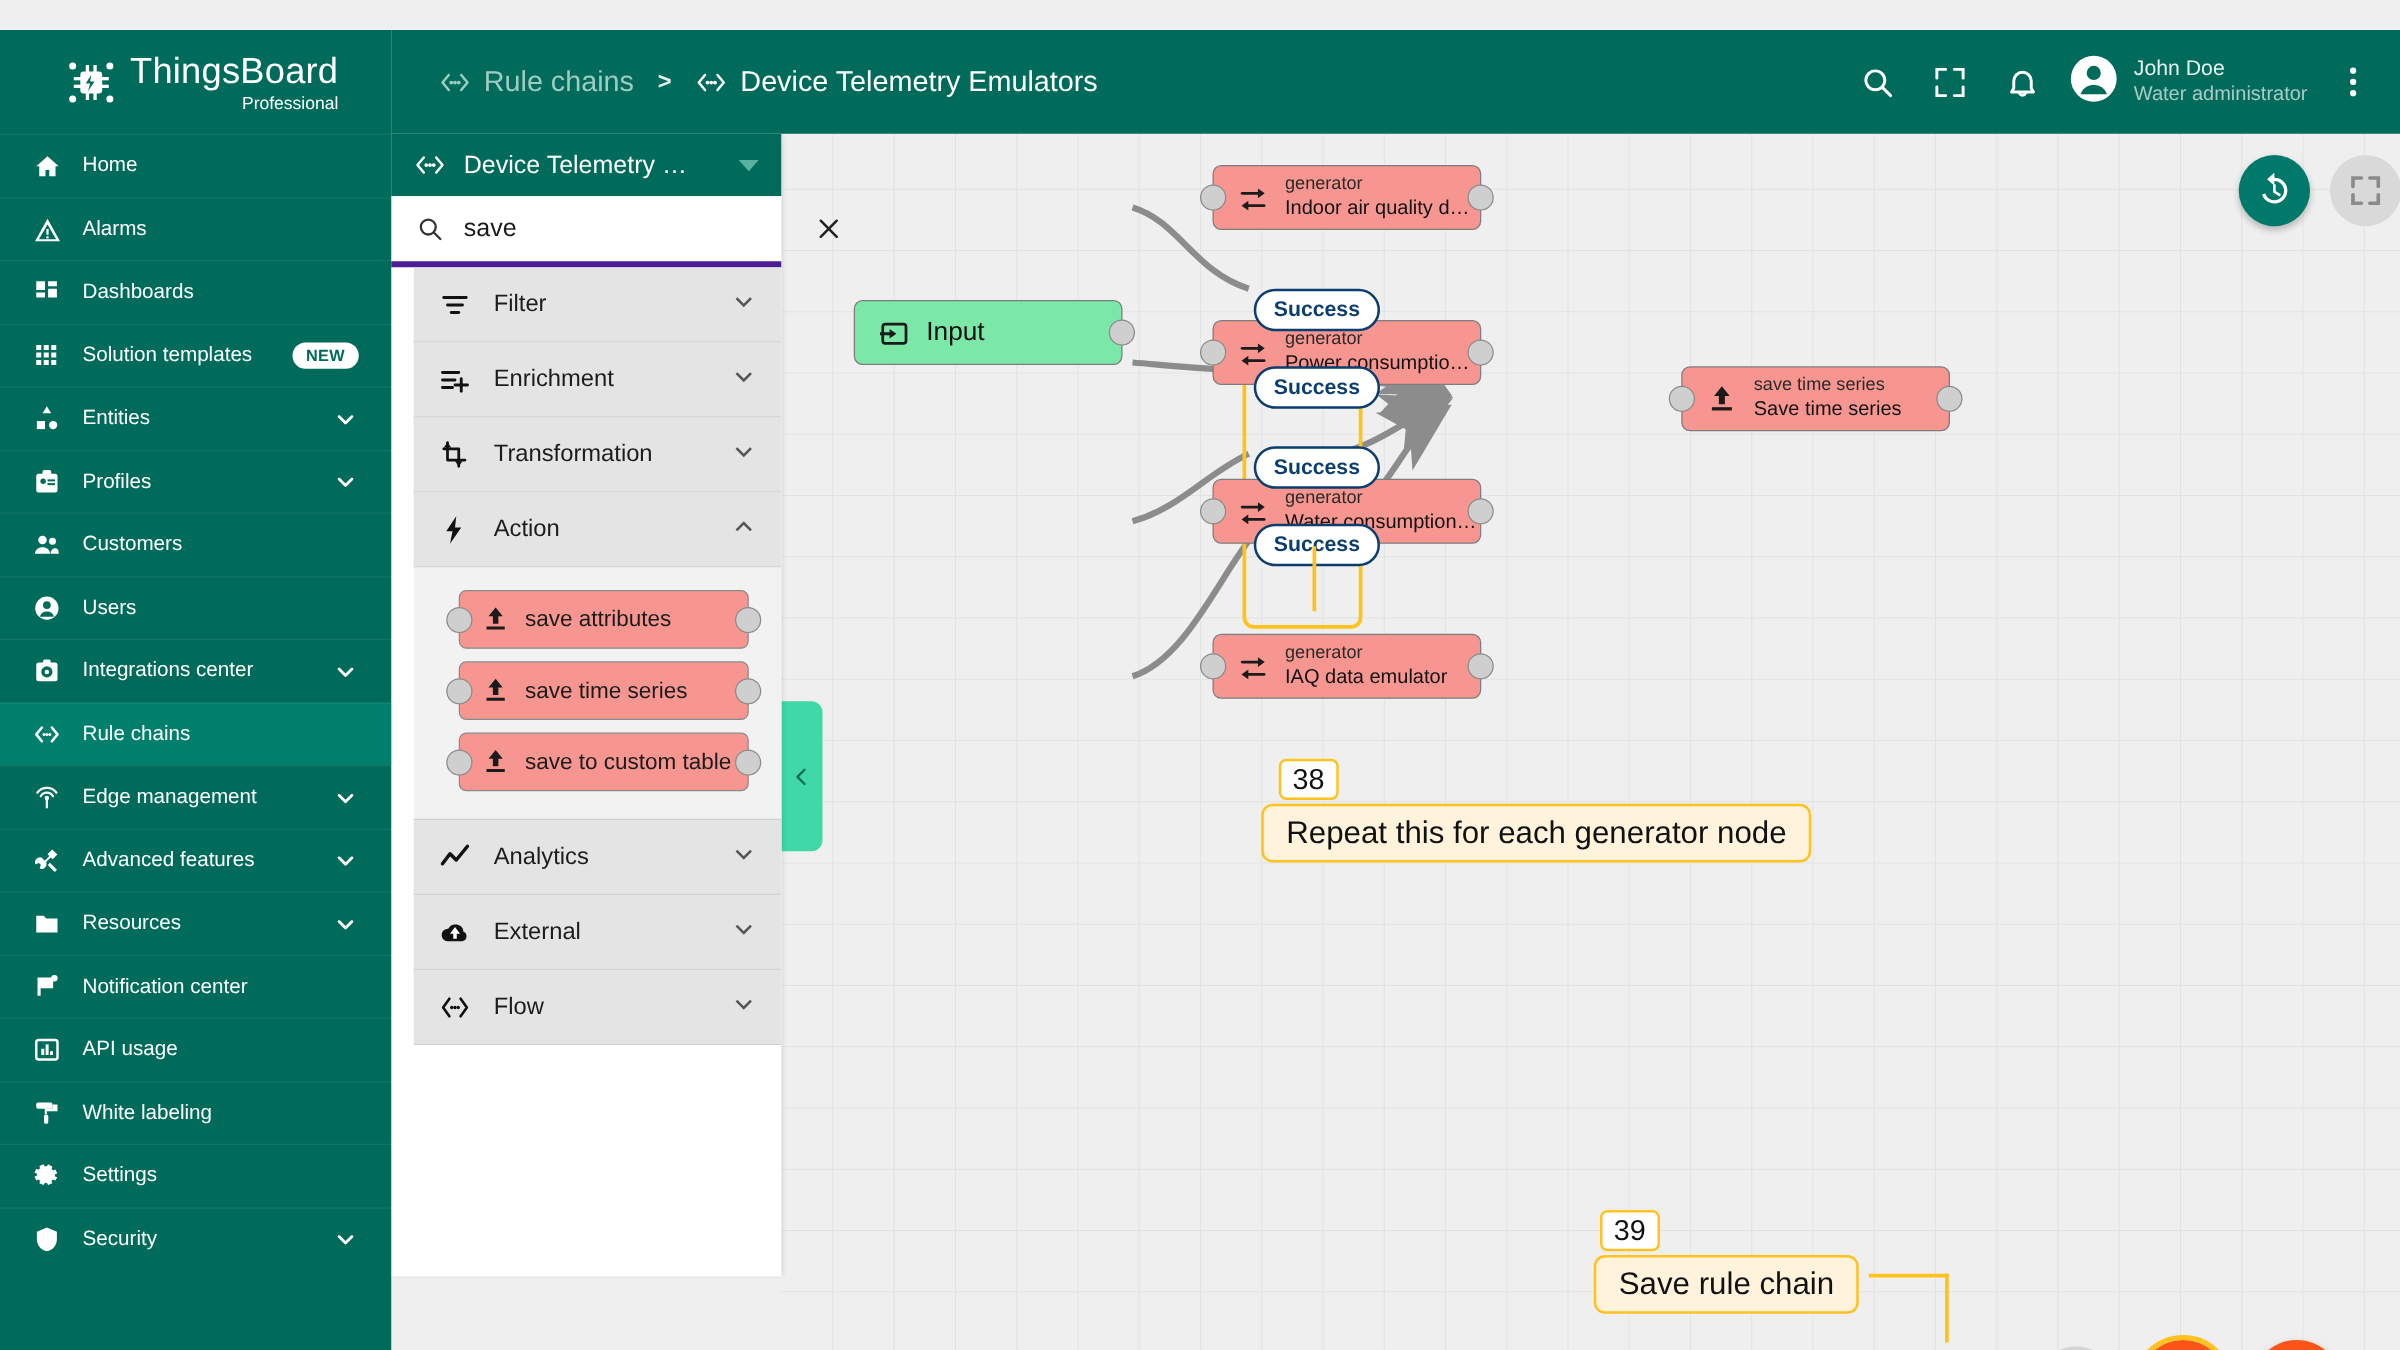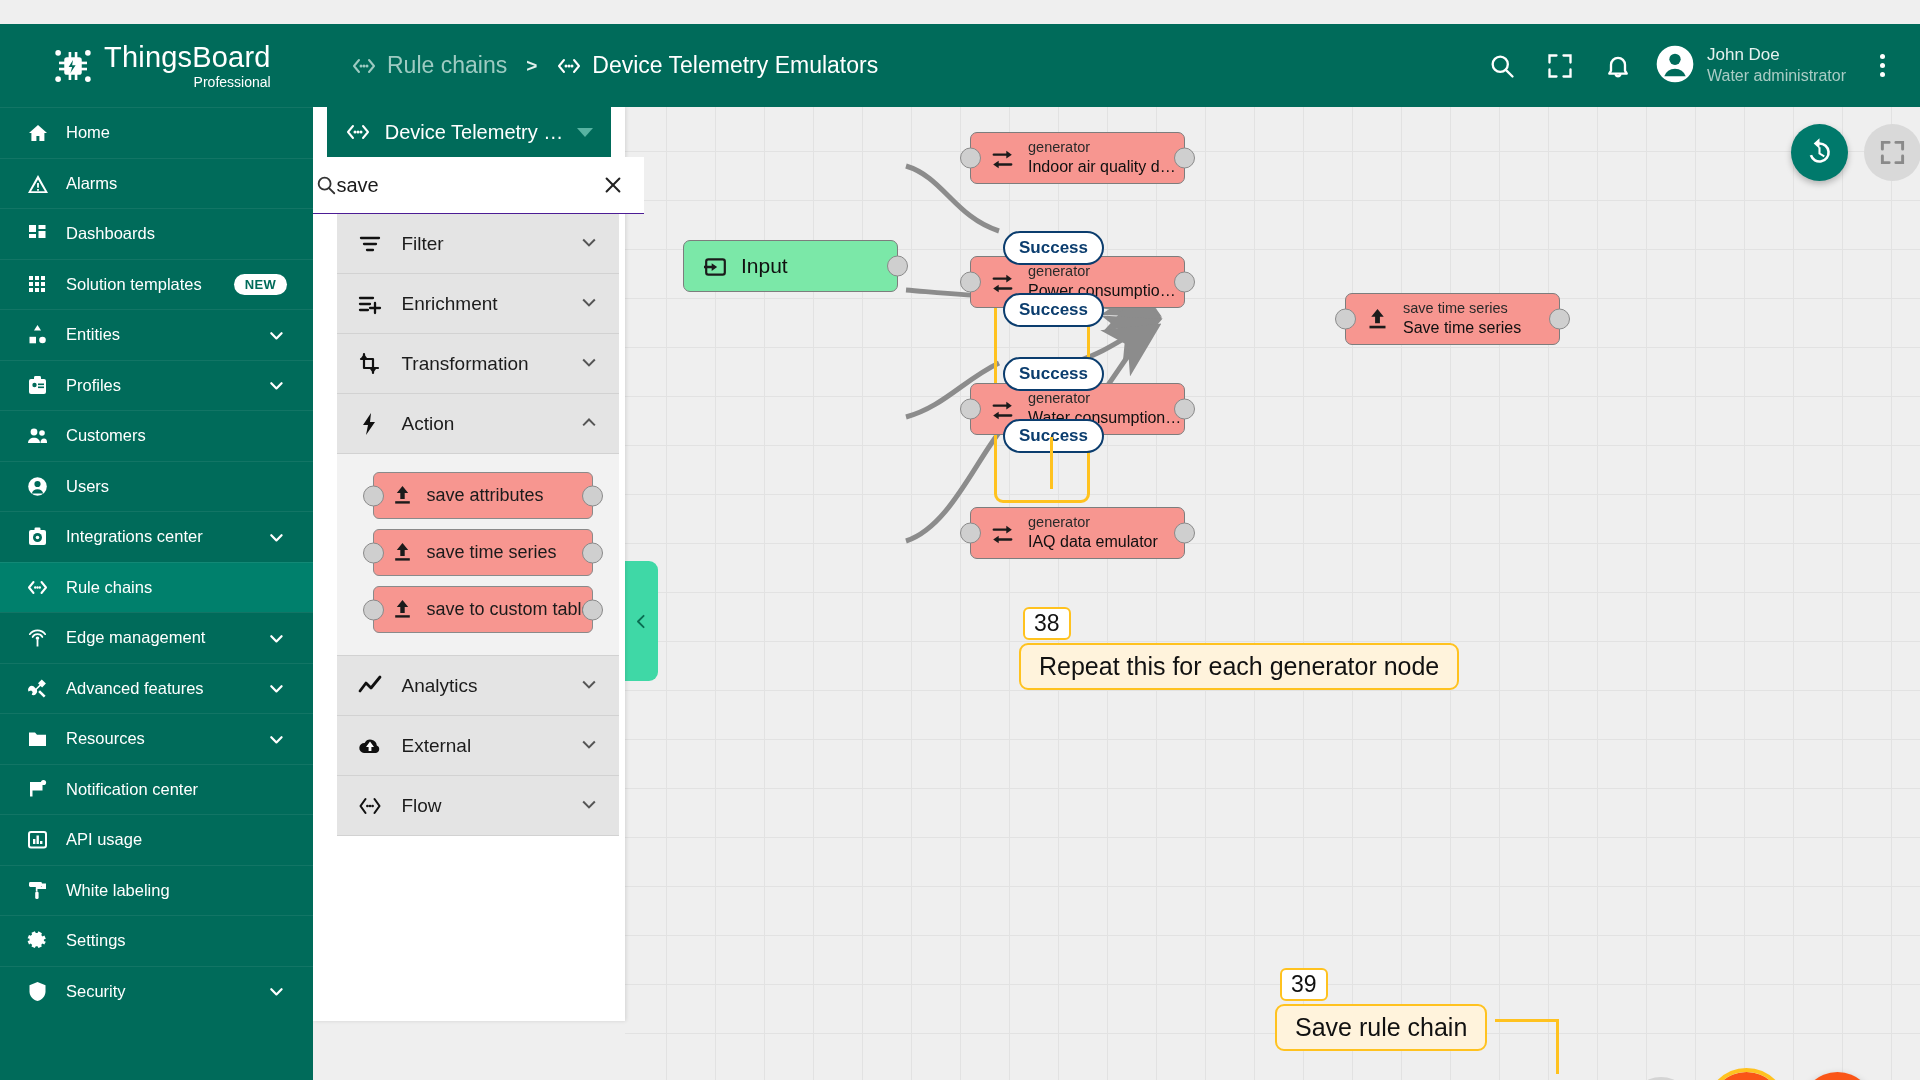--- a/index.html
+++ b/index.html
@@ -81,34 +81,33 @@
   .kebab i { width: 5px; height: 5px; background: #fff; border-radius: 50%; display: block; }
 
   
   #library {
     position: absolute; left: 313px; top: 83px;
     width: 312px; height: 914px;
     background: #fff;
     z-index: 25;
     display: flex; flex-direction: column;
     box-shadow: 1px 0 4px rgba(0,0,0,.12);
-    align-items: center;
   }
   .lib-header {
     height: 50px; background: #006B5A; display: flex; align-items: center;
     gap: 14px; padding: 0 18px; flex: none;
   }
   .lib-header svg.chain { width: 26px; height: 26px; }
   .lib-title { color: #fff; font-size: 20px; flex: 1; white-space: nowrap; overflow: hidden; }
   .lib-caret { width: 0; height: 0; border-left: 8px solid transparent; border-right: 8px solid transparent;
                border-top: 9px solid #58b3a2; cursor: pointer; }
   .lib-search {
-    height: 57px; display: flex; align-items: center; 
+    height: 57px; display: flex; align-items: center; gap: 16px;
     padding: 12px 20px; background: #fff; flex: none;
-    border-bottom: 1px solid #4c1d95;
+    border-bottom: 5px solid #4c1d95;
   }
   .lib-search svg { width: 22px; height: 22px; fill: none; stroke: #333; stroke-width: 2; flex: none; }
   .lib-search input {
     flex: 1; border: none; outline: none; font-size: 20px; color: #1a1a1a;
     font-family: "Liberation Sans", sans-serif; background: transparent;
   }
   .clear-x { width: 24px; height: 24px; cursor: pointer; flex: none; }
 
   .lib-body { flex: 1; overflow: hidden; background: #fff; padding-left: 18px; }
   .cat {
@@ -863,21 +862,21 @@
       </div>
     <div id="succ-labels">
         <div class="succ" style="left: 378px; top: 124px;">Success</div>
         <div class="succ" style="left: 378px; top: 186px;">Success</div>
         <div class="succ" style="left: 378px; top: 250px;">Success</div>
         <div class="succ" style="left: 378px; top: 312px;">Success</div>
       </div>
 
     <div class="cal-line" style="left:425px; top:330px; width:3px; height:52px;"></div>
     <div class="cal-num" style="left:398px; top:500px;">38</div>
-    <div class="cal-box" style="left:394px; top:536px;">Repeat this for each generator node</div>
+    <div class="cal-box" style="left:384px; top:536px;">Repeat this for each generator node</div>
 
     <div class="cal-num" style="left:655px; top:861px;">39</div>
     <div class="cal-box" style="left:650px; top:897px;">Save rule chain</div>
     <div class="cal-line" style="left:870px; top:912px; width:64px; height:3px;"></div>
     <div class="cal-line" style="left:931px; top:912px; width:3px; height:55px;"></div>
 
     <div class="fab fab-debug">
       <svg viewBox="0 0 24 24">
         <ellipse cx="12" cy="13.5" rx="5" ry="6.3"></ellipse>
         <circle cx="12" cy="6.5" r="3"></circle>

